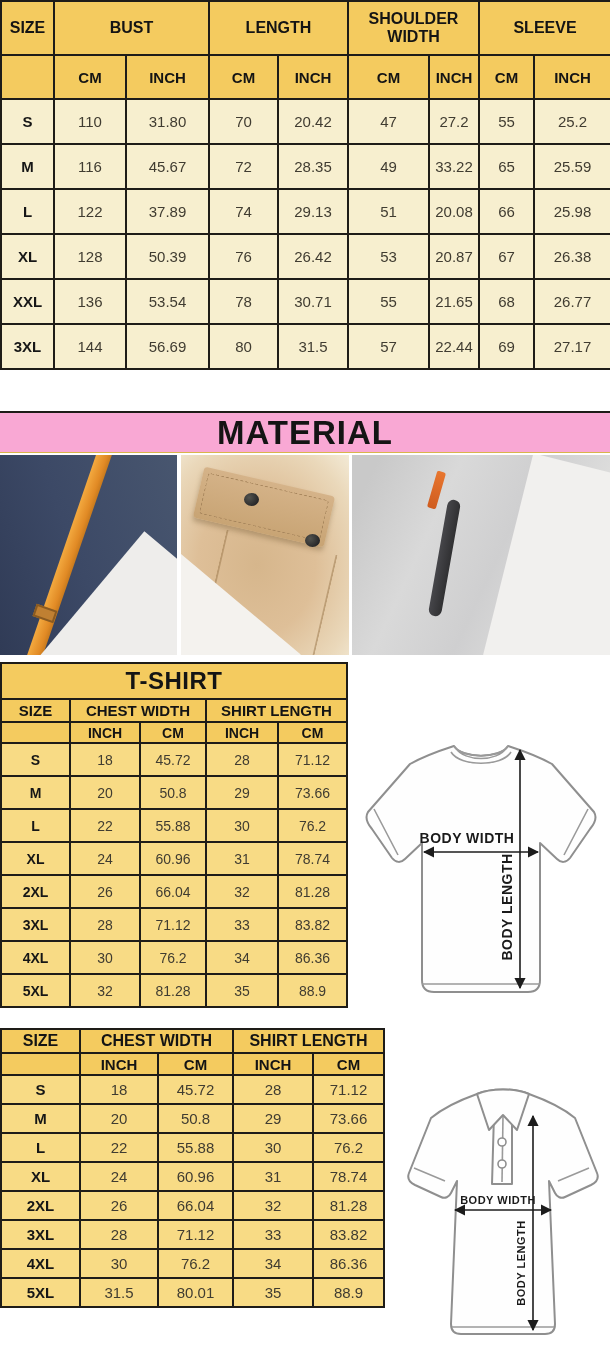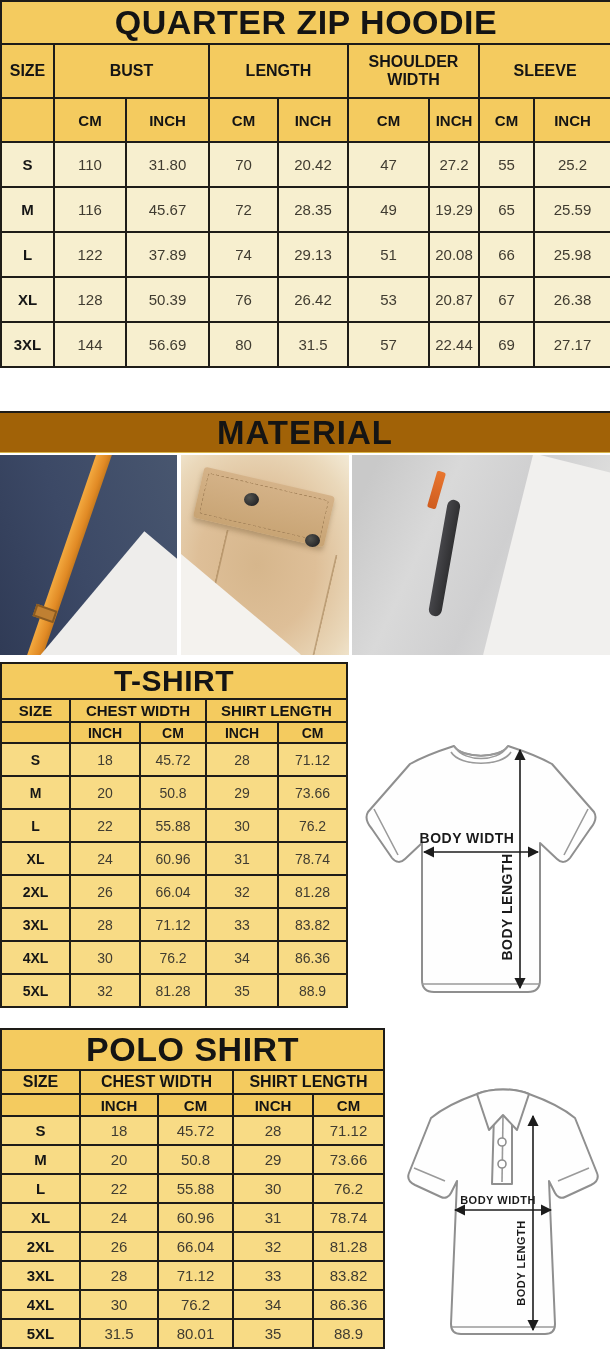--- a/index.html
+++ b/index.html
@@ -25,21 +25,21 @@
   .hoodie .row-groups { height:54px; }
   .hoodie .row-groups th { font-size:16px; }
   .hoodie .row-units  { height:44px; }
   .hoodie .row-units th { font-size:15px; }
   .hoodie tbody tr { height:45px; background:#f7efcf; }
   .hoodie tbody th, .hoodie tbody td { font-size:15px; }
 
   
   .material-banner {
     position:absolute; top:411px; left:0; width:610px; height:42px;
-    background:#a16207; border-top:2px solid #1e1c18; border-bottom:1px solid #d9b54b;
+    background:#f9a8d4; border-top:2px solid #1e1c18; border-bottom:1px solid #d9b54b;
     display:flex; align-items:center; justify-content:center;
     font-size:33px; font-weight:bold; letter-spacing:1px; color:#141414;
   }
   .photos { position:absolute; top:455px; left:0; width:610px; height:200px; }
   .photo { position:absolute; top:0; height:200px; overflow:hidden; }
   .photo-navy { left:0; width:177px; background:linear-gradient(250deg,#48566f 0%,#3c4966 55%,#303b56 100%); }
   .photo-navy .strap {
     position:absolute; left:62px; top:-25px; width:15px; height:250px;
     background:linear-gradient(90deg,#f3a93f,#e18a25 70%,#c77a1e);
     transform:rotate(19deg);
@@ -88,21 +88,21 @@
   }
   .photo-gray .zip-pull {
     position:absolute; left:80px; top:16px; width:9px; height:38px;
     background:linear-gradient(#e8762f,#cf5c1f); border-radius:2px; transform:rotate(16deg);
   }
 
   
   .tshirt { position:absolute; top:662px; left:0; }
   .tshirt table { width:346px; }
   .tshirt .row-title { height:36px; }
-  .tshirt .row-title th { font-size:30px; }
+  .tshirt .row-title th { font-size:24px; }
   .tshirt .row-groups { height:23px; }
   .tshirt .row-groups th { font-size:15px; }
   .tshirt .row-units { height:21px; }
   .tshirt .row-units th { font-size:14px; }
   .tshirt tbody tr { height:33px; background:#f8db85; }
   .tshirt tbody th, .tshirt tbody td { font-size:14px; }
 
   
   .polo { position:absolute; top:1028px; left:0; }
   .polo table { width:383px; }
@@ -134,23 +134,20 @@
         <col style="width:72px">
         <col style="width:83px">
       <col style="width:69px">
         <col style="width:70px">
         <col style="width:81px">
       <col style="width:50px">
         <col style="width:55px">
         <col style="width:77px">
     </colgroup>
     <thead>
-      <tr class="row-title">
-        <th class="ttl" colspan="9">QUARTER ZIP HOODIE</th>
-      </tr>
       <tr class="row-groups">
         <th class="hdr">SIZE</th>
         <th class="hdr" colspan="2">BUST</th>
         <th class="hdr" colspan="2">LENGTH</th>
         <th class="hdr" colspan="2">SHOULDER WIDTH</th>
         <th class="hdr" colspan="2">SLEEVE</th>
       </tr>
       <tr class="row-units">
         <th class="hdr"></th>
         <th class="hdr">CM</th>
@@ -175,21 +172,21 @@
           <td>55</td>
           <td>25.2</td>
         </tr>
         <tr>
           <th>M</th>
           <td>116</td>
           <td>45.67</td>
           <td>72</td>
           <td>28.35</td>
           <td>49</td>
-          <td>19.29</td>
+          <td>33.22</td>
           <td>65</td>
           <td>25.59</td>
         </tr>
         <tr>
           <th>L</th>
           <td>122</td>
           <td>37.89</td>
           <td>74</td>
           <td>29.13</td>
           <td>51</td>
@@ -200,20 +197,31 @@
         <tr>
           <th>XL</th>
           <td>128</td>
           <td>50.39</td>
           <td>76</td>
           <td>26.42</td>
           <td>53</td>
           <td>20.87</td>
           <td>67</td>
           <td>26.38</td>
+        </tr>
+        <tr>
+          <th>XXL</th>
+          <td>136</td>
+          <td>53.54</td>
+          <td>78</td>
+          <td>30.71</td>
+          <td>55</td>
+          <td>21.65</td>
+          <td>68</td>
+          <td>26.77</td>
         </tr>
         <tr>
           <th>3XL</th>
           <td>144</td>
           <td>56.69</td>
           <td>80</td>
           <td>31.5</td>
           <td>57</td>
           <td>22.44</td>
           <td>69</td>
@@ -352,23 +360,20 @@
 <div class="polo">
   <table>
     <colgroup>
       <col style="width:79px">
         <col style="width:78px">
         <col style="width:75px">
       <col style="width:80px">
         <col style="width:71px">
     </colgroup>
     <thead>
-      <tr class="row-title">
-        <th class="ttl" colspan="5">POLO SHIRT</th>
-      </tr>
       <tr class="row-groups">
         <th class="hdr">SIZE</th>
         <th class="hdr" colspan="2">CHEST WIDTH</th>
         <th class="hdr" colspan="2">SHIRT LENGTH</th>
       </tr>
       <tr class="row-units">
         <th class="hdr"></th>
         <th class="hdr">INCH</th>
         <th class="hdr">CM</th>
         <th class="hdr">INCH</th>

